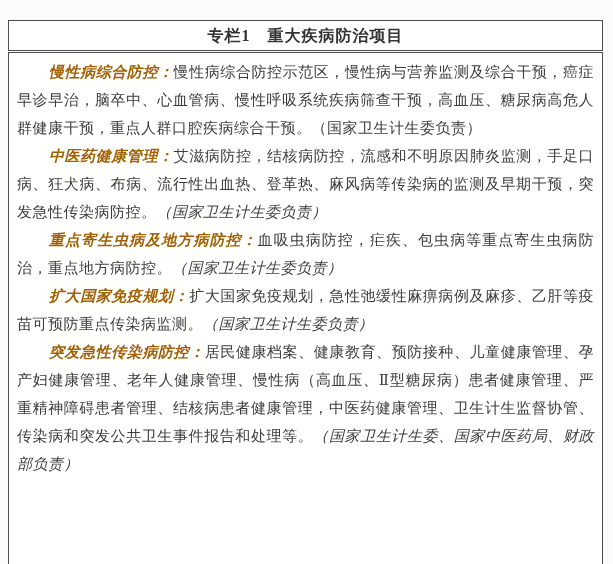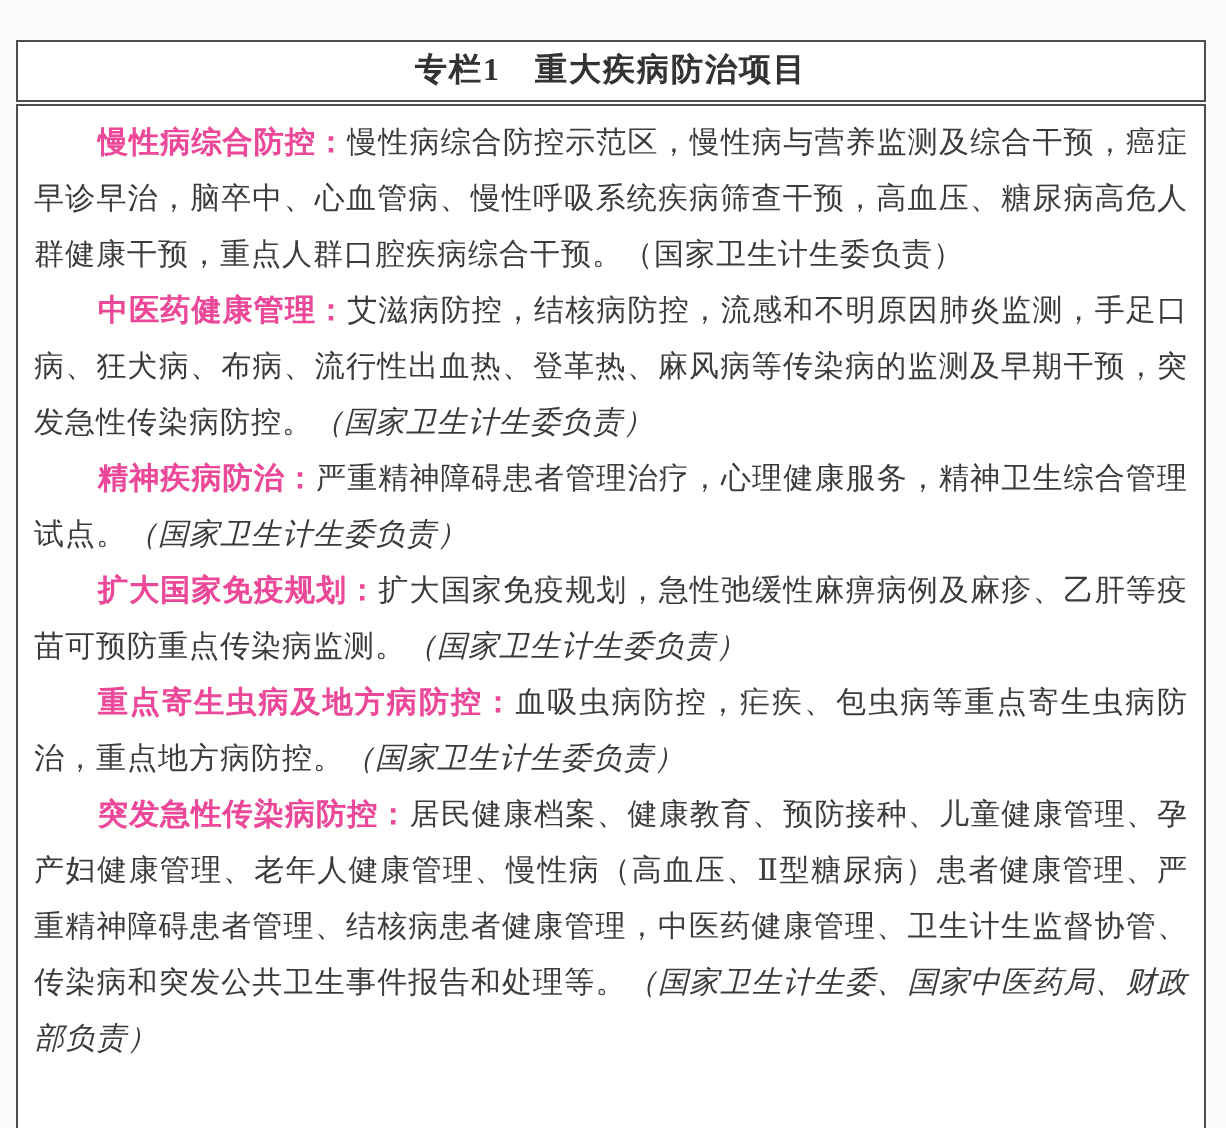--- a/index.html
+++ b/index.html
@@ -43,42 +43,42 @@
     margin: 0;
     font-size: 15px;
     line-height: 28px;
     color: #3c3c3c;
     text-align: justify;
     text-indent: 32px;
     letter-spacing: 0.5px;
   }
   .lead {
     font-weight: bold;
-    color: #ec4899;
+    font-style: italic;
+    color: #a16207;
   }
   .resp {
     color: #3c3c3c;
     margin-top: 39px;
   }
   .resp.fs {
     font-style: italic;
   }
 </style>
 </head>
 <body>
 
 <div class="panel">
   <div class="title-cell">专栏1　重大疾病防治项目</div>
   <div class="body-cell" id="body-cell">
   <p class="para"><span class="lead">慢性病综合防控：</span><span class="body-text">慢性病综合防控示范区，慢性病与营养监测及综合干预，癌症早诊早治，脑卒中、心血管病、慢性呼吸系统疾病筛查干预，高血压、糖尿病高危人群健康干预，重点人群口腔疾病综合干预。</span><span class="resp">（国家卫生计生委负责）</span></p>
 
   <p class="para"><span class="lead">中医药健康管理：</span><span class="body-text">艾滋病防控，结核病防控，流感和不明原因肺炎监测，手足口病、狂犬病、布病、流行性出血热、登革热、麻风病等传染病的监测及早期干预，突发急性传染病防控。</span><span class="resp fs">（国家卫生计生委负责）</span></p>
 
-  <p class="para"><span class="lead">精神疾病防治：</span><span class="body-text">严重精神障碍患者管理治疗，心理健康服务，精神卫生综合管理试点。</span><span class="resp fs">（国家卫生计生委负责）</span></p>
+
+  <p class="para"><span class="lead">重点寄生虫病及地方病防控：</span><span class="body-text">血吸虫病防控，疟疾、包虫病等重点寄生虫病防治，重点地方病防控。</span><span class="resp fs">（国家卫生计生委负责）</span></p>
 
   <p class="para"><span class="lead">扩大国家免疫规划：</span><span class="body-text">扩大国家免疫规划，急性弛缓性麻痹病例及麻疹、乙肝等疫苗可预防重点传染病监测。</span><span class="resp fs">（国家卫生计生委负责）</span></p>
-
-  <p class="para"><span class="lead">重点寄生虫病及地方病防控：</span><span class="body-text">血吸虫病防控，疟疾、包虫病等重点寄生虫病防治，重点地方病防控。</span><span class="resp fs">（国家卫生计生委负责）</span></p>
 
 
   <p class="para"><span class="lead">突发急性传染病防控：</span><span class="body-text">居民健康档案、健康教育、预防接种、儿童健康管理、孕产妇健康管理、老年人健康管理、慢性病（高血压、Ⅱ型糖尿病）患者健康管理、严重精神障碍患者管理、结核病患者健康管理，中医药健康管理、卫生计生监督协管、传染病和突发公共卫生事件报告和处理等。</span><span class="resp fs">（国家卫生计生委、国家中医药局、财政部负责）</span></p>
 </div>
 </div>
 
 </body></html>

